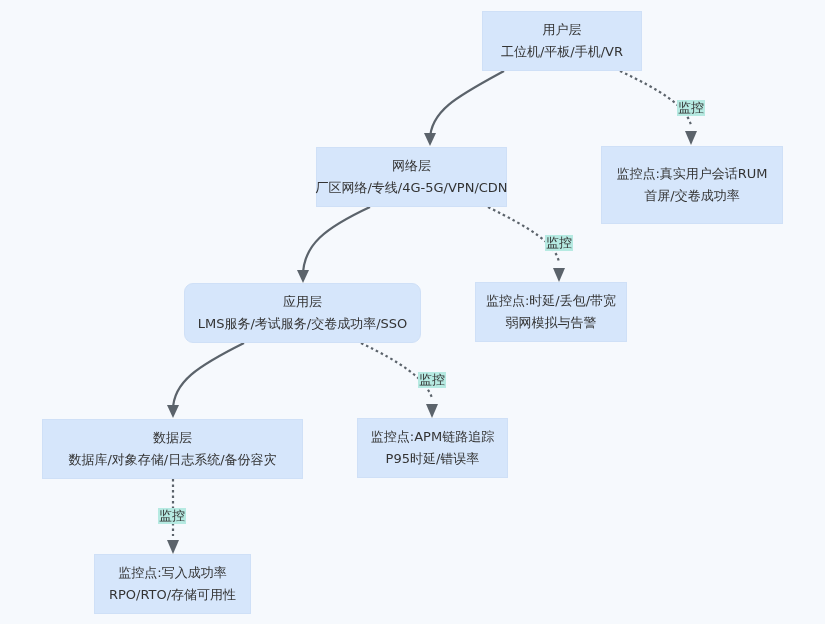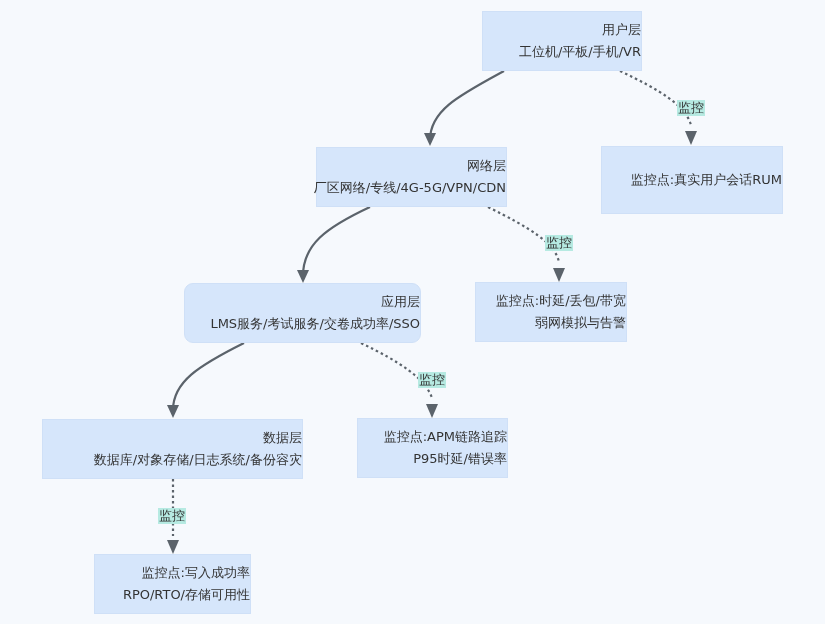--- a/index.html
+++ b/index.html
@@ -15,21 +15,21 @@
       font-family: "DejaVu Sans", "Liberation Sans", sans-serif;
       color: #333;
     }
     .node {
       position: absolute;
       background: #d6e6fb;
       border: 1px solid #cfe0f7;
       box-sizing: border-box;
       display: flex;
       flex-direction: column;
-      align-items: flex-end;
+      align-items: center;
       justify-content: center;
       text-align: center;
       font-size: 13px;
       line-height: 22px;
       color: #333;
       white-space: nowrap;
     }
     .edge-label {
       position: absolute;
       background: #b6eae2;
@@ -90,22 +90,23 @@
 <div class="node" style="left:184px; top:283px; width:237px; height:60px;border-radius:9px;">
   <div>应用层</div>
   <div>LMS服务/考试服务/交卷成功率/SSO</div>
 </div>
 
 <div class="node" style="left:42px; top:419px; width:261px; height:60px;">
   <div>数据层</div>
   <div>数据库/对象存储/日志系统/备份容灾</div>
 </div>
 
-<div class="node" style="left:601px; top:146px; width:182px; height:68px;">
+<div class="node" style="left:601px; top:146px; width:182px; height:78px;">
   <div>监控点:真实用户会话RUM</div>
+  <div>首屏/交卷成功率</div>
 </div>
 
 <div class="node" style="left:475px; top:282px; width:152px; height:60px;">
   <div>监控点:时延/丢包/带宽</div>
   <div>弱网模拟与告警</div>
 </div>
 
 <div class="node" style="left:357px; top:418px; width:151px; height:60px;">
   <div>监控点:APM链路追踪</div>
   <div>P95时延/错误率</div>

